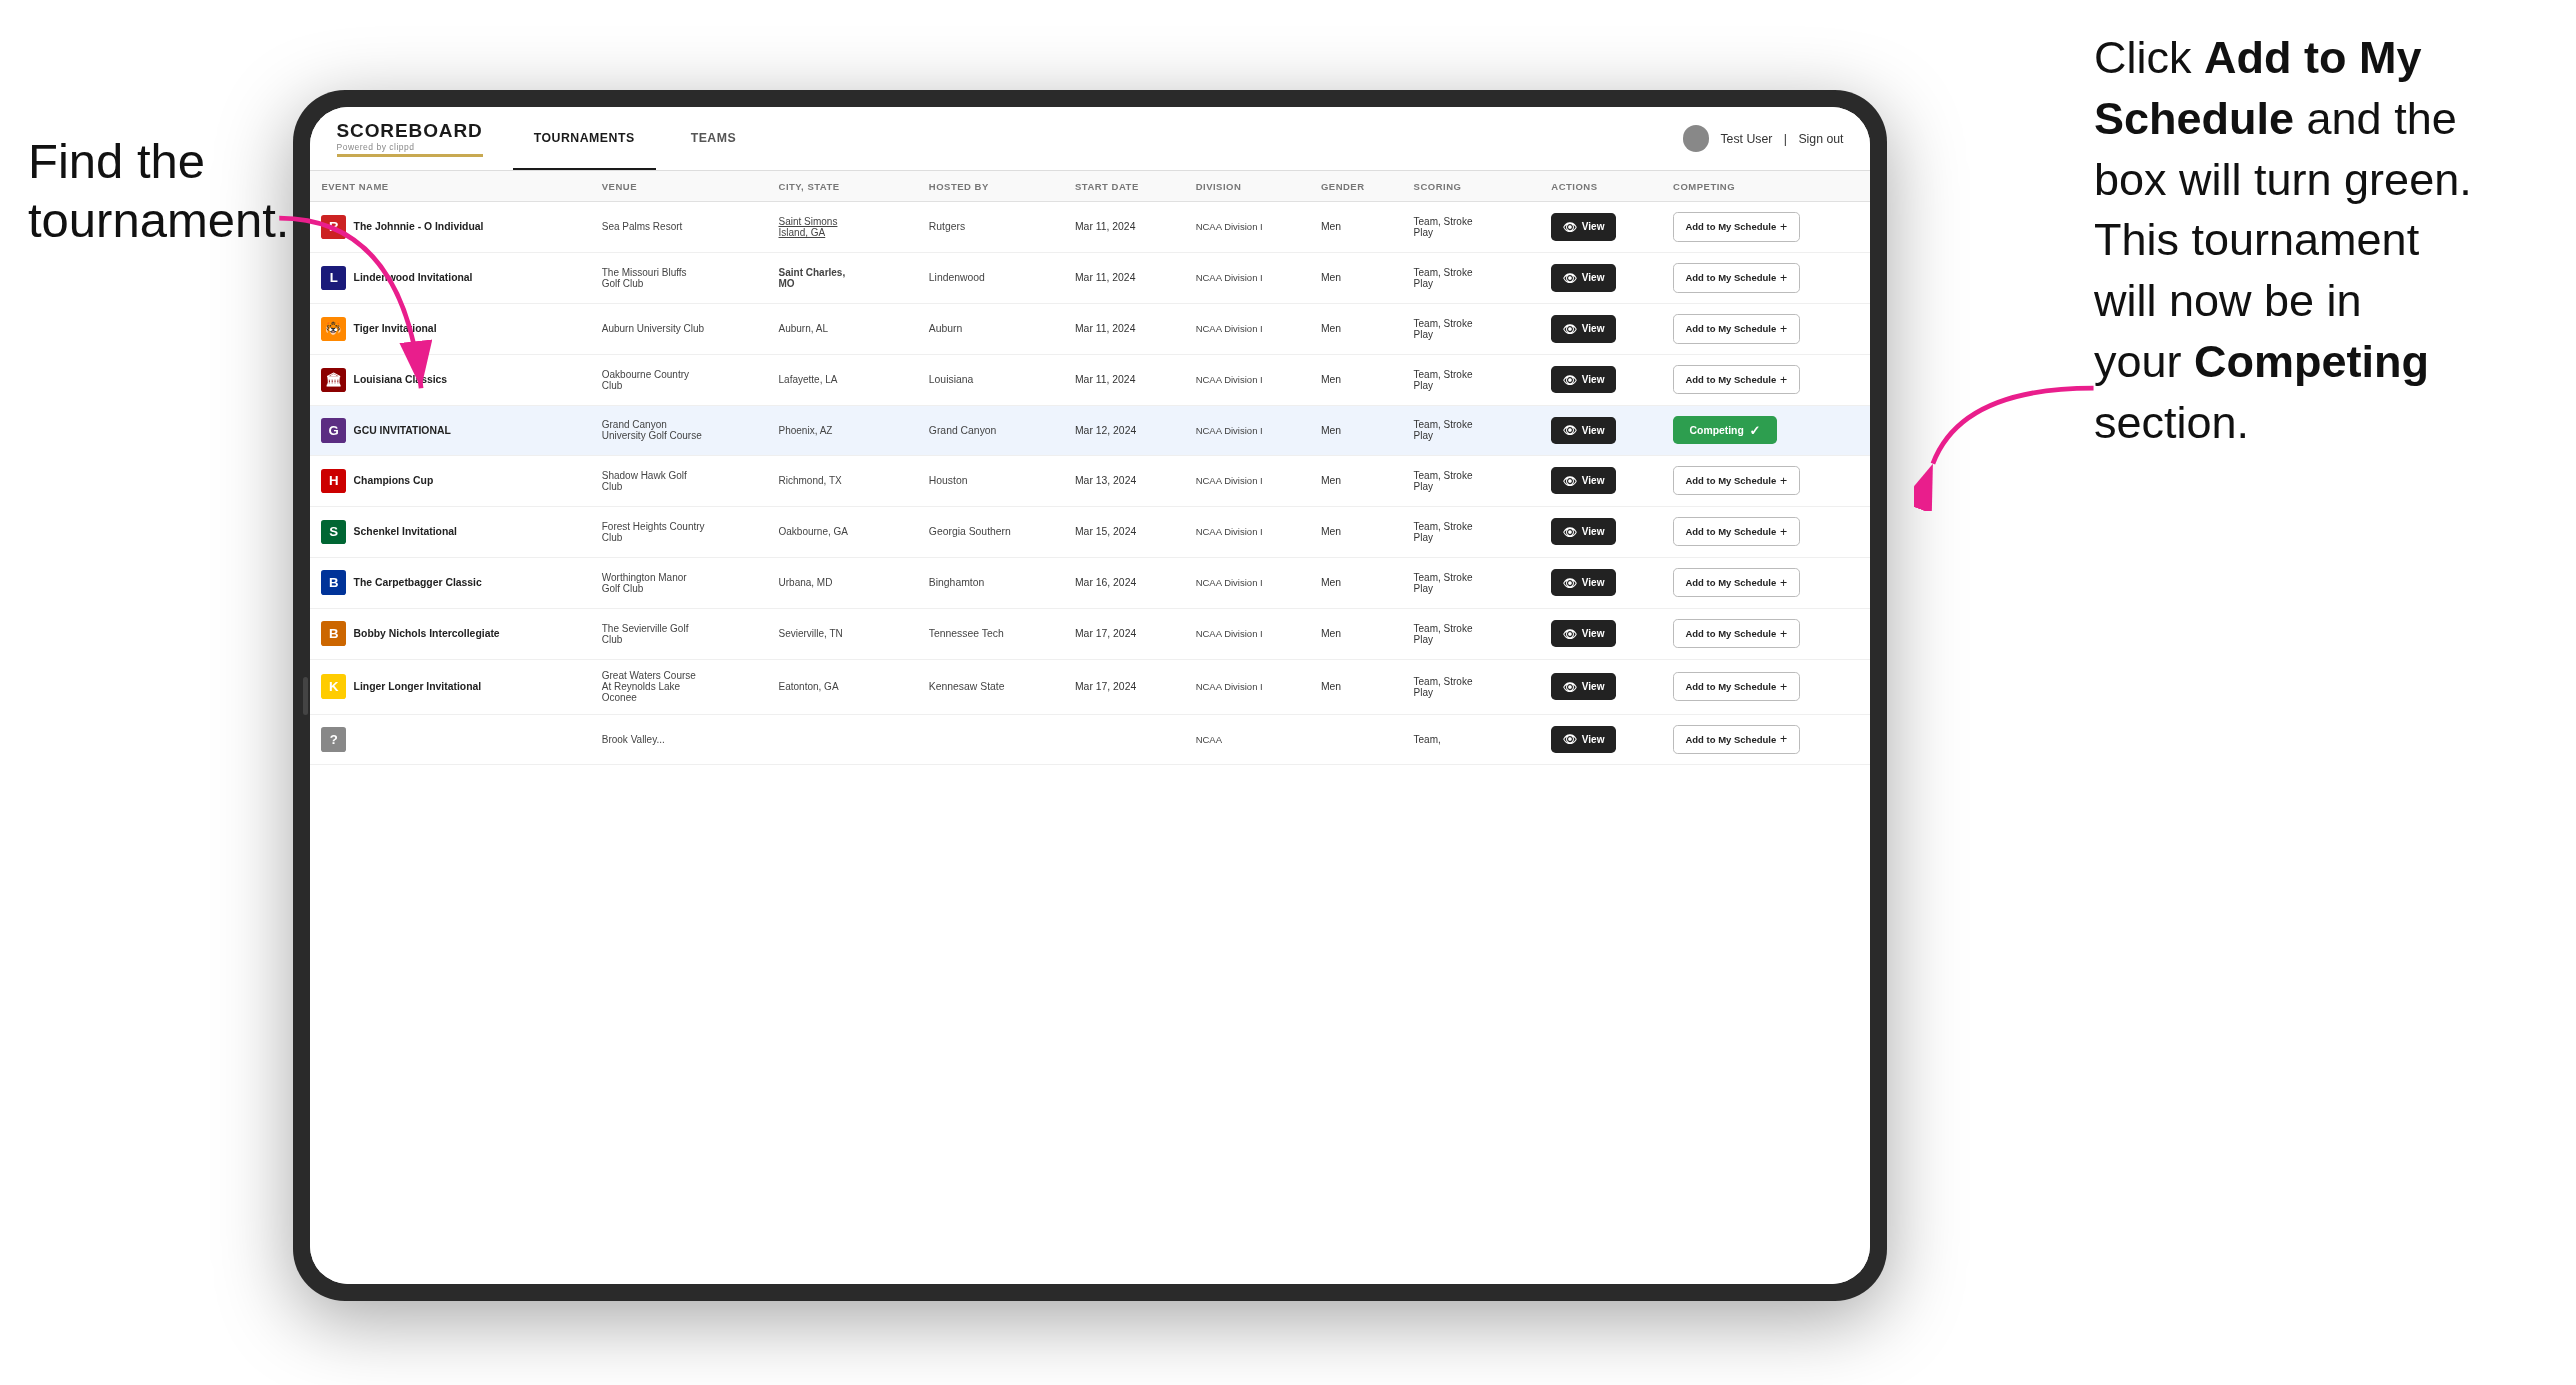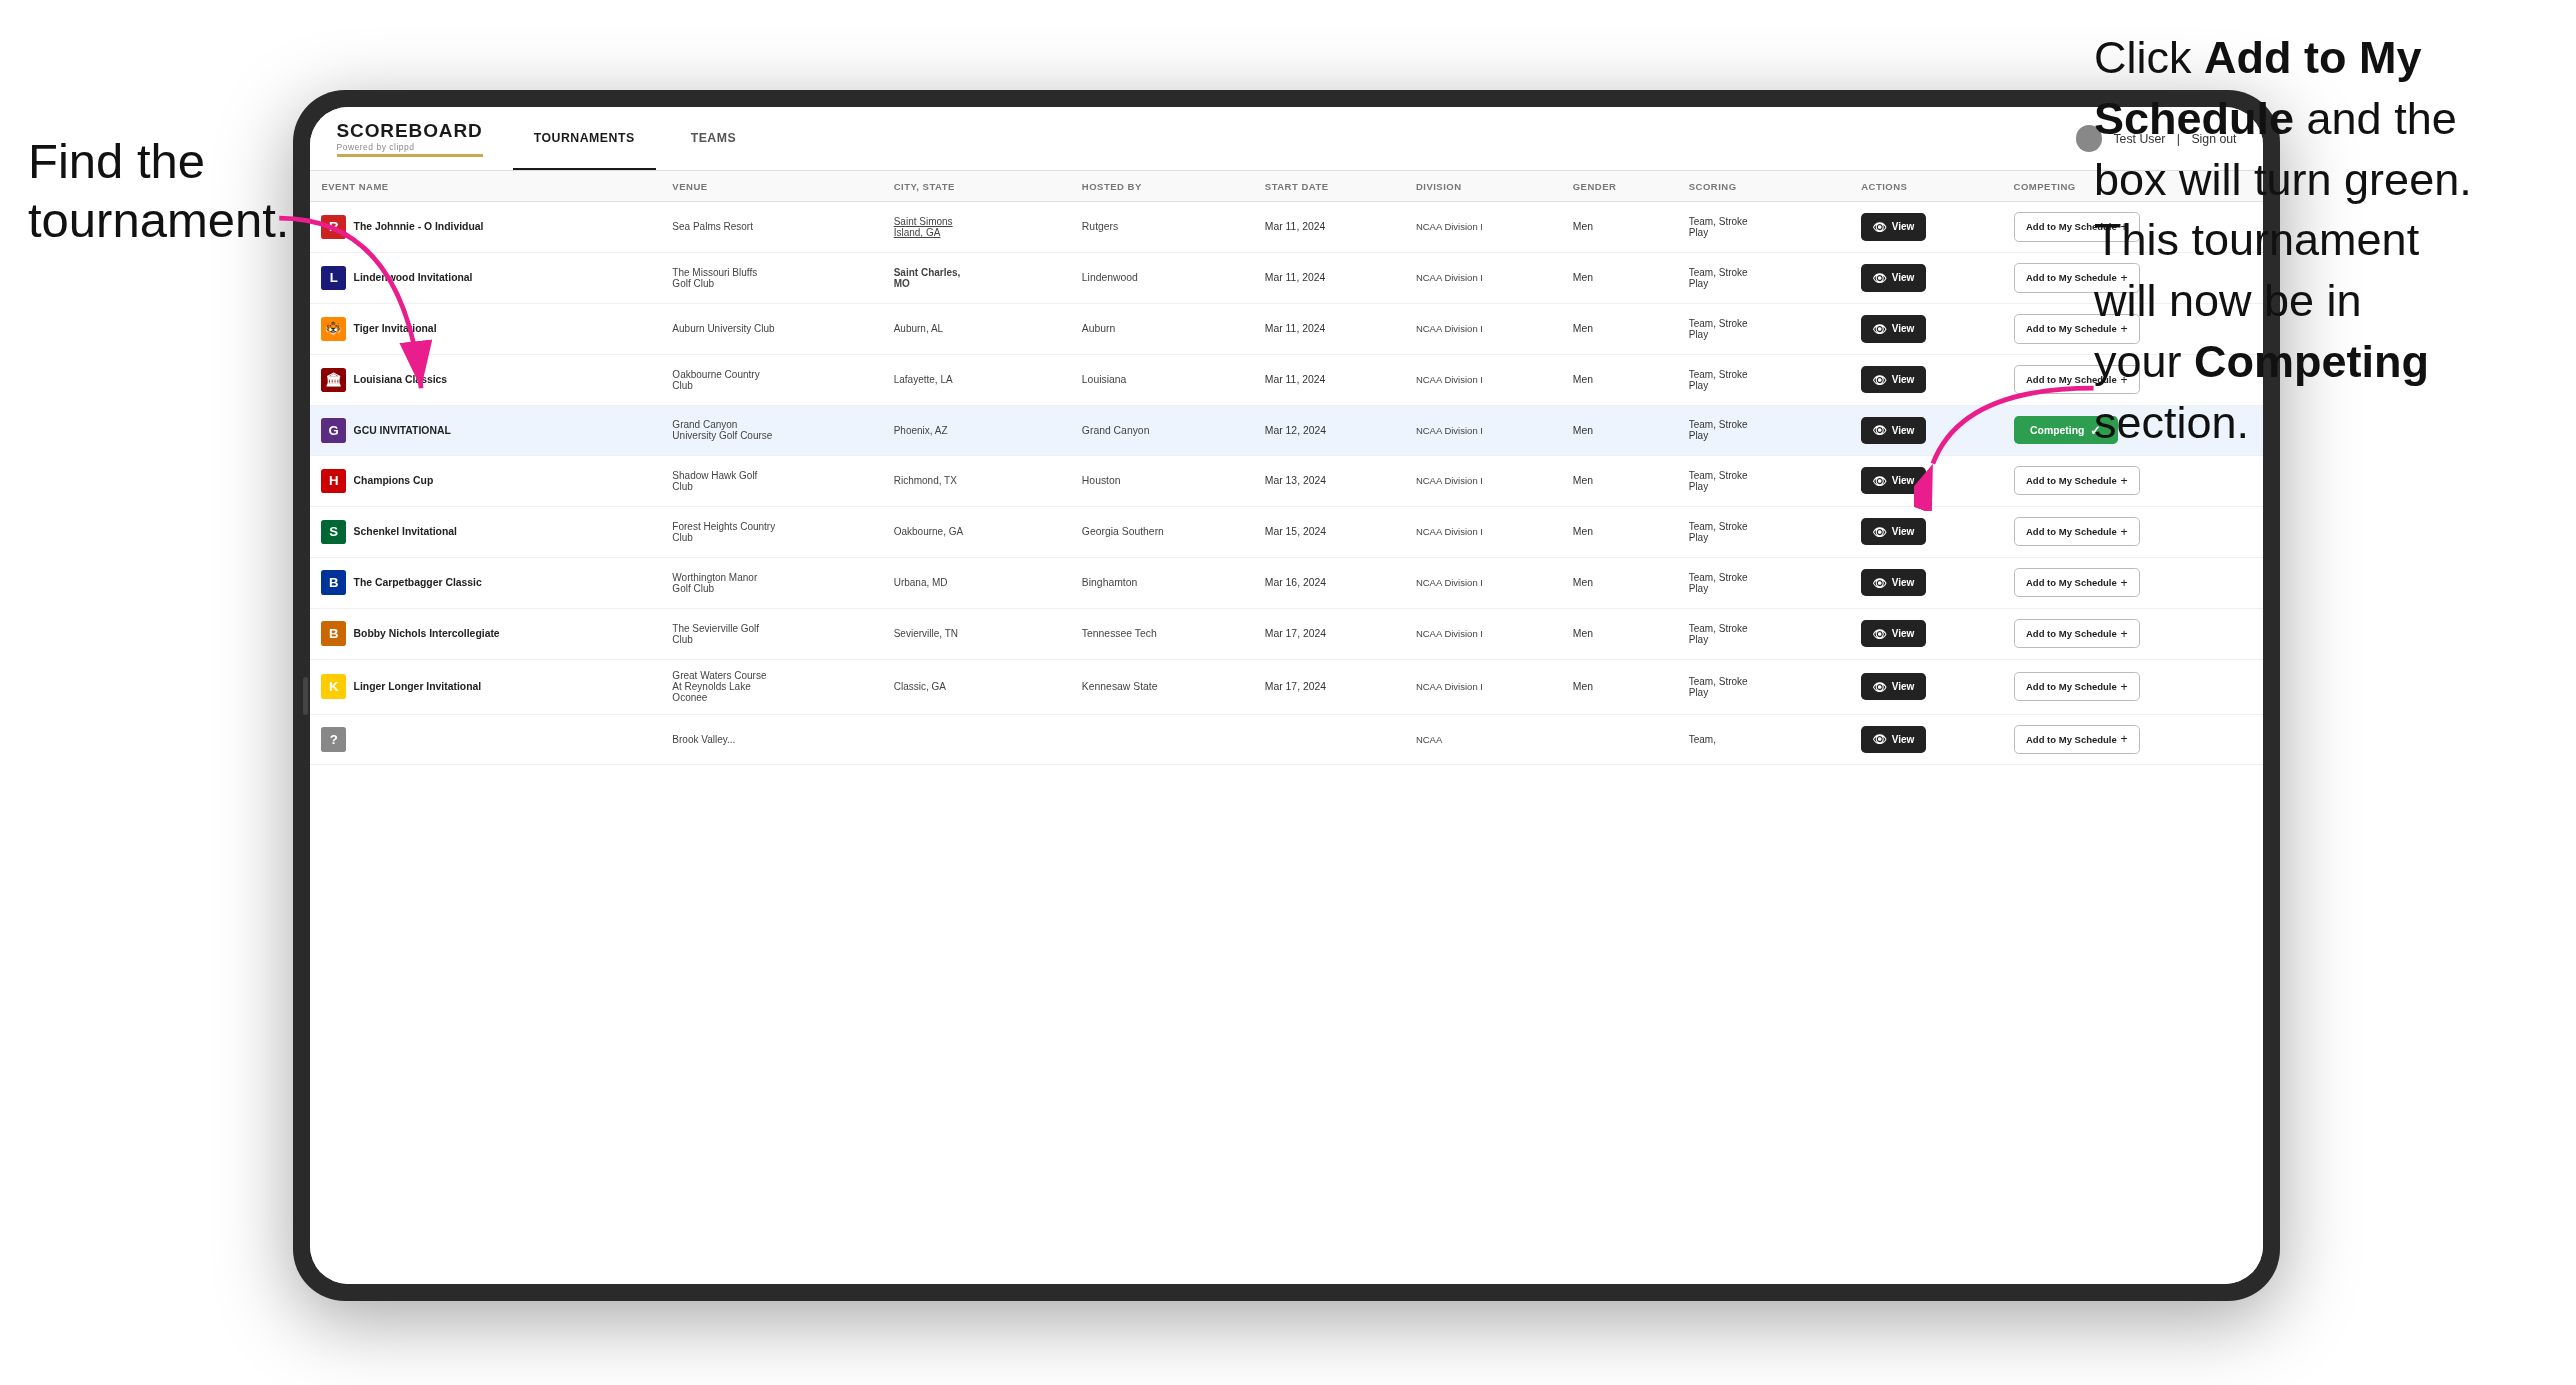--- a/index.html
+++ b/index.html
@@ -38,21 +38,21 @@
 
     .annotation-right strong {
       font-weight: 900;
     }
 
     
     .tablet-frame {
       position: absolute;
       left: 293px;
       top: 90px;
-      width: 1987px;
+      width: 1594px;
       height: 1211px;
       background: #2a2a2a;
       border-radius: 52px;
       box-shadow: 0 19px 76px rgba(0,0,0,0.35);
       z-index: 5;
     }
 
     .tablet-screen {
       position: absolute;
       left: 17px;
@@ -673,21 +673,21 @@
               <td>
       <div class="event-name-cell">
         <div class="team-logo" style="background:#ffcc00; color:#fff;">K</div>
         <span class="event-name-text">Linger Longer Invitational</span>
       </div>
               </td>
               <td class="venue-cell">
                 <div style="max-width:104px;font-size:10px;">Great Waters Course At Reynolds Lake Oconee</div>
               </td>
               <td class="city-cell">
-                <div style="max-width:85px;font-size:10px;">Classic, GA</div>
+                <div style="max-width:85px;font-size:10px;">Eatonton, GA</div>
               </td>
               <td class="hosted-cell">Kennesaw State</td>
               <td class="date-cell">Mar 17, 2024</td>
               <td class="division-cell">
                 <div style="font-size:9.5px;">NCAA Division I</div>
               </td>
               <td>Men</td>
               <td>
                 <div style="max-width:76px;font-size:10px;">Team, Stroke Play</div>
               </td>

